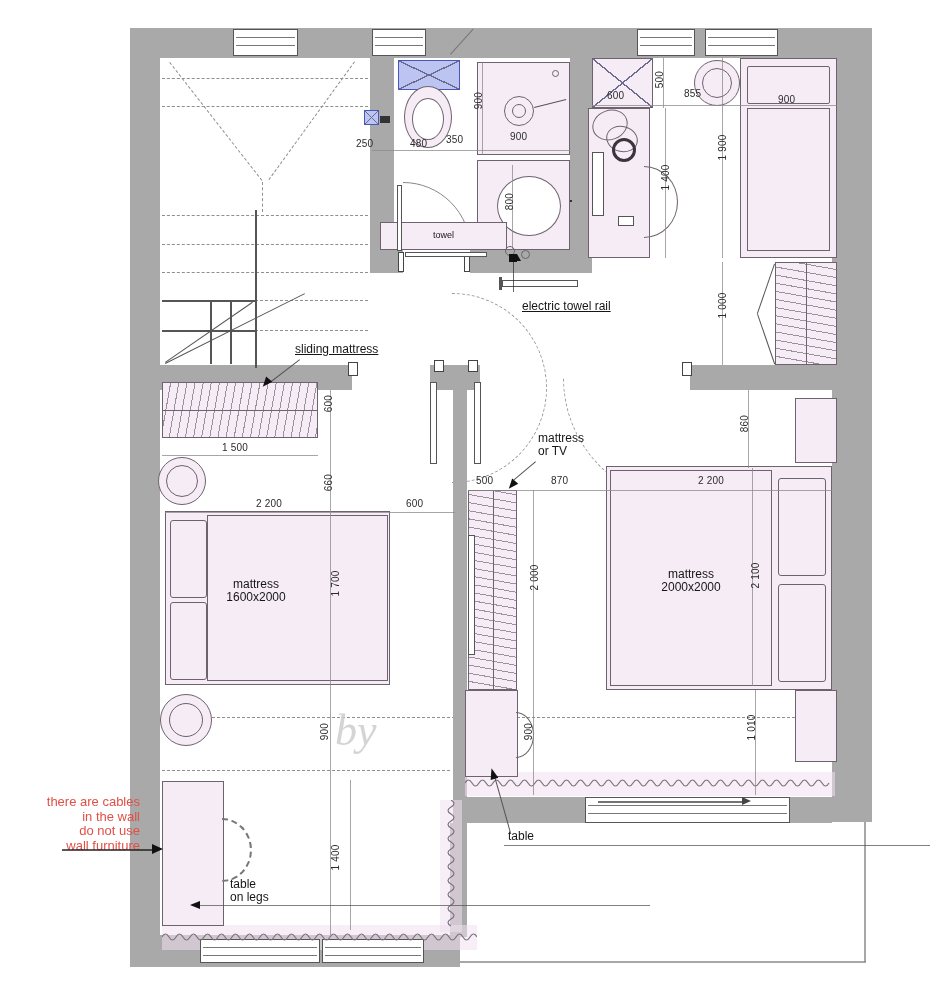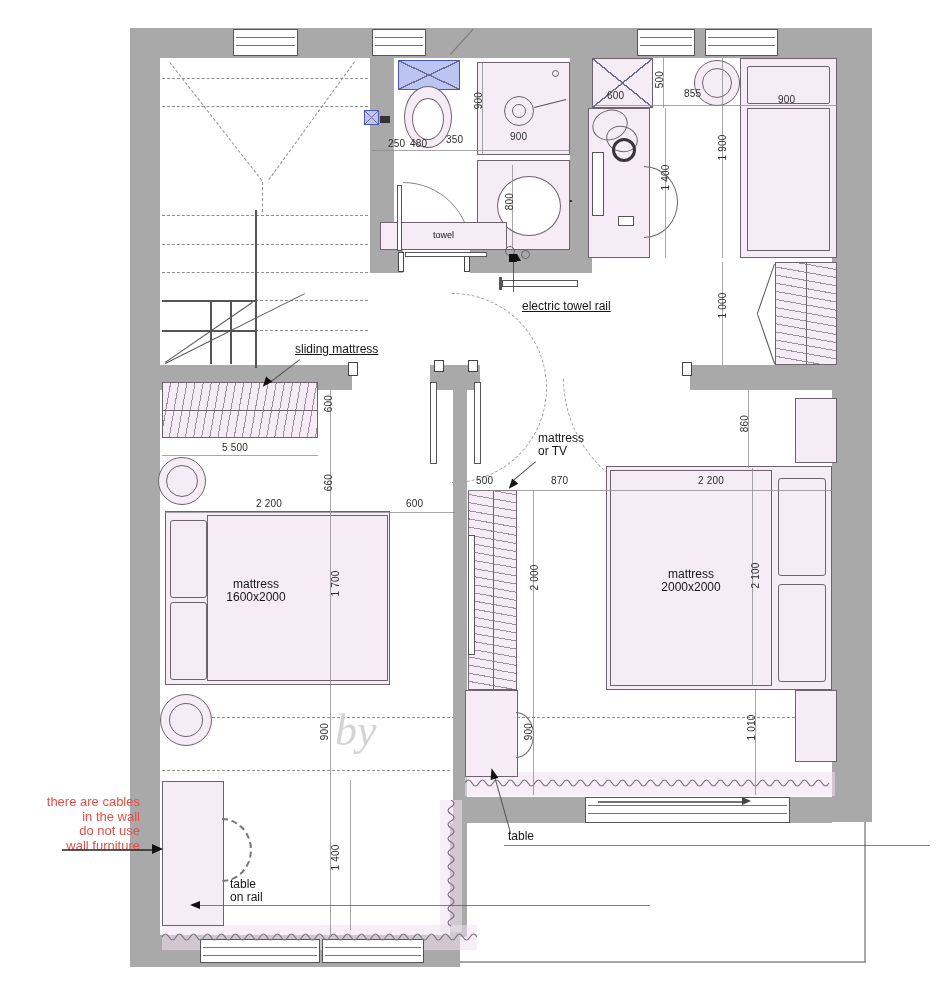--- a/index.html
+++ b/index.html
@@ -229,35 +229,35 @@
   <div class="gl" style="left:162px;top:455px;width:156px;height:1px"></div>
   <div class="gl" style="left:165px;top:512px;width:290px;height:1px"></div>
   <div class="gl" style="left:468px;top:490px;width:364px;height:1px"></div>
   <div class="gl" style="left:533px;top:490px;width:1px;height:305px"></div>
   <div class="gl" style="left:748px;top:390px;width:1px;height:78px"></div>
   <div class="gl" style="left:752px;top:468px;width:1px;height:218px"></div>
   <div class="gl" style="left:755px;top:690px;width:1px;height:105px"></div>
   <div class="gl" style="left:350px;top:780px;width:1px;height:150px"></div>
 
   <div id="dims">
-      <span class="dim" style="left: 388px; top: 138px;">250</span>
+      <span class="dim" style="left: 356px; top: 138px;">250</span>
       <span class="dim" style="left: 410px; top: 138px;">480</span>
       <span class="dim" style="left: 446px; top: 134px;">350</span>
       <span class="dim v" style="left: 470px; top: 95px;">900</span>
       <span class="dim" style="left: 510px; top: 131px;">900</span>
       <span class="dim v" style="left: 501px; top: 196px;">800</span>
       <span class="dim" style="left: 607px; top: 90px;">600</span>
       <span class="dim v" style="left: 651px; top: 74px;">500</span>
       <span class="dim" style="left: 684px; top: 88px;">855</span>
       <span class="dim v" style="left: 652px; top: 172px;">1 400</span>
       <span class="dim v" style="left: 709px; top: 142px;">1 900</span>
       <span class="dim" style="left: 778px; top: 94px;">900</span>
       <span class="dim v" style="left: 709px; top: 300px;">1 000</span>
       <span class="dim v" style="left: 320px; top: 398px;">600</span>
-      <span class="dim" style="left: 222px; top: 442px;">5 500</span>
+      <span class="dim" style="left: 222px; top: 442px;">1 500</span>
       <span class="dim v" style="left: 320px; top: 477px;">660</span>
       <span class="dim" style="left: 256px; top: 498px;">2 200</span>
       <span class="dim" style="left: 406px; top: 498px;">600</span>
       <span class="dim v" style="left: 322px; top: 578px;">1 700</span>
       <span class="dim v" style="left: 316px; top: 726px;">900</span>
       <span class="dim" style="left: 476px; top: 475px;">500</span>
       <span class="dim" style="left: 551px; top: 475px;">870</span>
       <span class="dim v" style="left: 521px; top: 572px;">2 000</span>
       <span class="dim v" style="left: 520px; top: 726px;">900</span>
       <span class="dim" style="left: 698px; top: 475px;">2 200</span>
@@ -275,21 +275,21 @@
 
   <div class="label" style="left:538px;top:432px">
     <div>mattress</div>
       <div>or TV</div>
   </div>
   <div class="rl" style="left:536px;top:462px;width:30px;transform:rotate(140deg)"></div>
   <div class="ah" style="left:508px;top:480px;border-top:10px solid #111;border-left:4px solid transparent;border-right:4px solid transparent;transform:rotate(40deg)"></div>
 
   <div class="label" style="left:230px;top:878px">
     <div>table</div>
-      <div>on rail</div>
+      <div>on legs</div>
   </div>
   <div class="gl" style="left:198px;top:905px;width:452px;height:1px;background:#555"></div>
   <div class="ah" style="left:190px;top:901px;border-right:10px solid #111;border-top:4.5px solid transparent;border-bottom:4.5px solid transparent"></div>
 
   <span class="label" style="left:508px;top:830px">table</span>
   <div class="gl" style="left:504px;top:845px;width:426px;height:1px;background:#555"></div>
   <div class="rl" style="left:510px;top:833px;width:59px;transform:rotate(-105.7deg)"></div>
   <div class="ah" style="left:489px;top:768px;border-bottom:11px solid #111;border-left:4px solid transparent;border-right:4px solid transparent;transform:rotate(-16deg)"></div>
 
   <div class="note">

